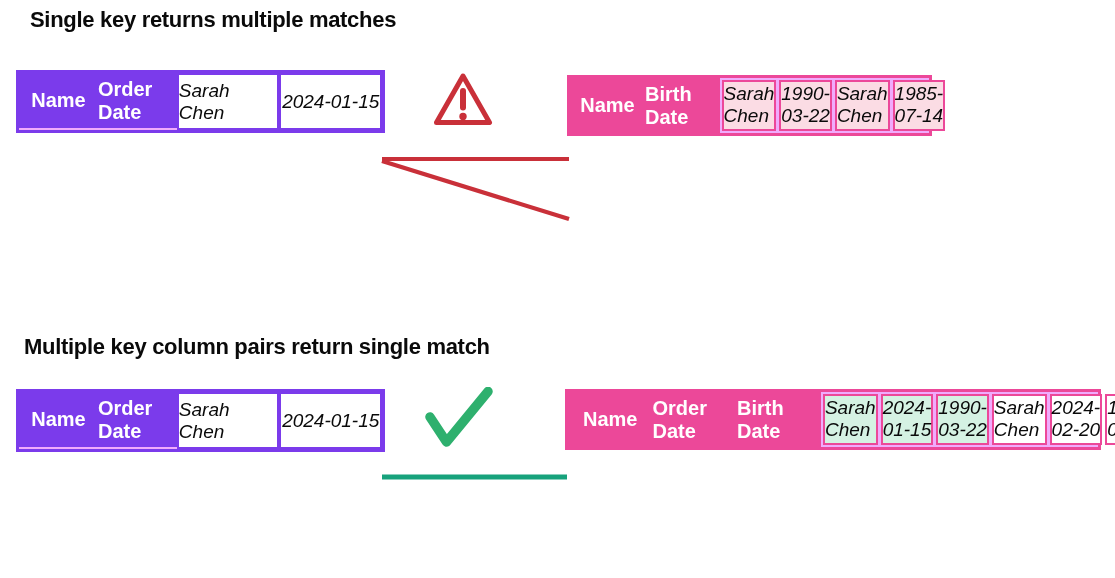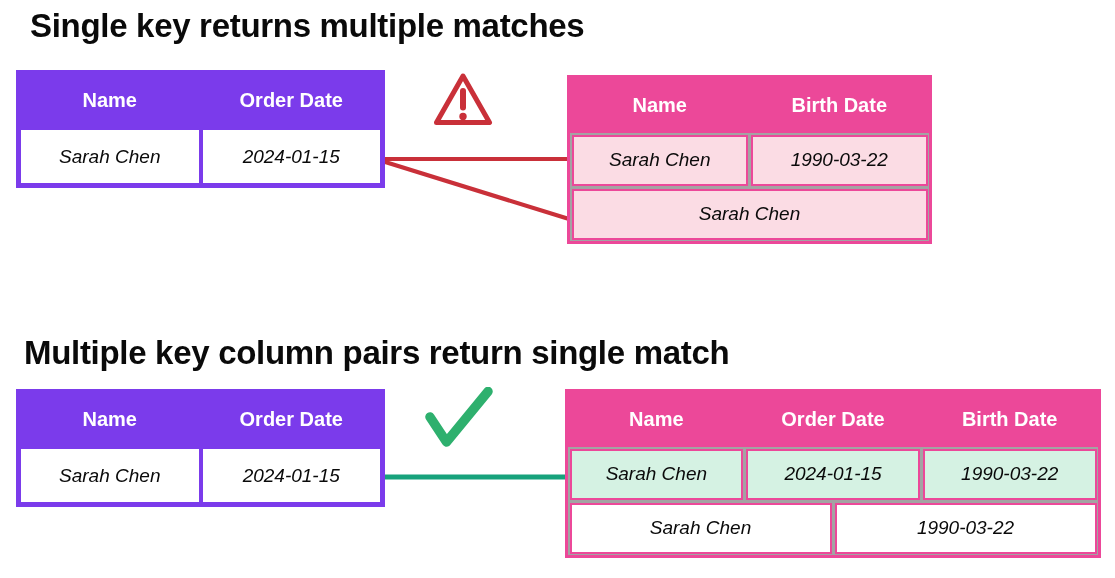--- a/index.html
+++ b/index.html
@@ -1,33 +1,33 @@
 <!DOCTYPE html>
 <html style="--purple: #7B3BEB; --pink: #EC4899; --pink-light: #FBDCE4; --mint: #D5F2E3; --green: #17A27C; --check-green: #2EB06E; --red: #C93039; --text: #0A0A0A;"><head>
 <meta charset="utf-8">
 <style>
   html,body{margin:0;padding:0;background:#fff;}
   .canvas{
     position:relative;width:1115px;height:578px;background:#fff;overflow:hidden;
     font-family:"Liberation Sans",sans-serif;color:var(--text,#0a0a0a);
   }
   .section-title{
-    position:absolute;margin:0;font-size:33px;font-weight:700;color:var(--text,#0a0a0a);
+    position:absolute;margin:0;font-size:22px;font-weight:700;color:var(--text,#0a0a0a);
     letter-spacing:-0.3px;white-space:nowrap;
   }
   #title-1{left:30px;top:7px;}
   #title-2{left:24px;top:334px;}
 
   .connectors{position:absolute;left:0;top:0;z-index:0;}
   .line-red{stroke:var(--red,#C93039);stroke-width:4.2px;}
   .line-green{stroke:var(--green,#17A27C);stroke-width:5px;}
 
   .tbl{
-    position:absolute;box-sizing:border-box;background:#a3a3a3;z-index:1;
-    display:flex;flex-direction:column;border:3px solid;
+    position:absolute;box-sizing:border-box;background:#f0abfc;z-index:1;
+    display:flex;flex-direction:row;border:3px solid;
   }
   .tbl .thead{display:flex;height:55px;flex:0 0 auto;}
   .tbl .th{
     flex:1;display:flex;align-items:center;justify-content:center;
     color:#fff;font-weight:700;font-size:20px;
   }
   .tbl .tr{display:flex;font-style:italic;}
   .tbl .td{
     flex:1;display:flex;align-items:center;justify-content:center;
     font-size:19px;box-sizing:border-box;
@@ -98,20 +98,21 @@
     <div class="thead">
       <div class="th">Name</div>
       <div class="th">Birth Date</div>
     </div>
     <div class="tr">
       <div class="td">Sarah Chen</div>
       <div class="td">1990-03-22</div>
     </div>
     <div class="tr">
       <div class="td">Sarah Chen</div>
+      <div class="td">1985-07-14</div>
     </div>
   </div>
 
   <h2 id="title-2" class="section-title">Multiple key column pairs return single match</h2>
 
   <div id="tbl-orders-2" class="tbl purple">
     <div class="thead">
       <div class="th">Name</div>
       <div class="th">Order Date</div>
     </div>
@@ -133,17 +134,18 @@
       <div class="th col-b">Order Date</div>
       <div class="th col-c">Birth Date</div>
     </div>
     <div class="tr row-mint">
       <div class="td col-a">Sarah Chen</div>
       <div class="td col-b">2024-01-15</div>
       <div class="td col-c">1990-03-22</div>
     </div>
     <div class="tr row-white">
       <div class="td col-a">Sarah Chen</div>
+      <div class="td col-b">2024-02-20</div>
       <div class="td col-c">1990-03-22</div>
     </div>
   </div>
 
 </div>
 
 </body></html>

